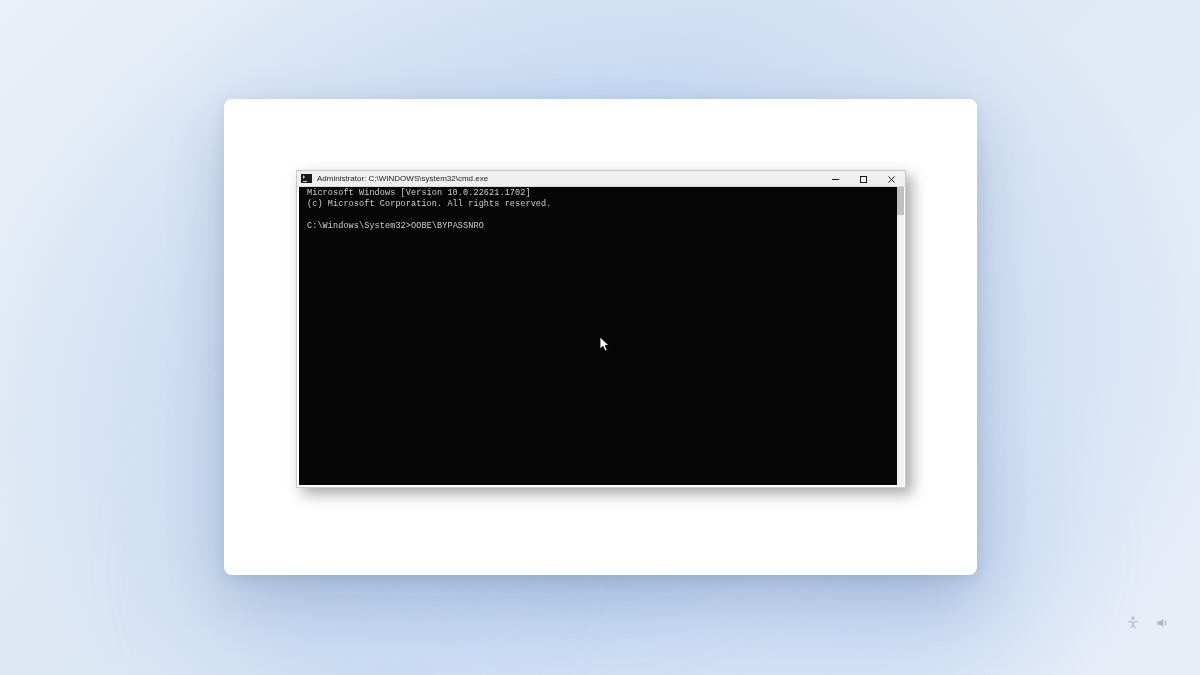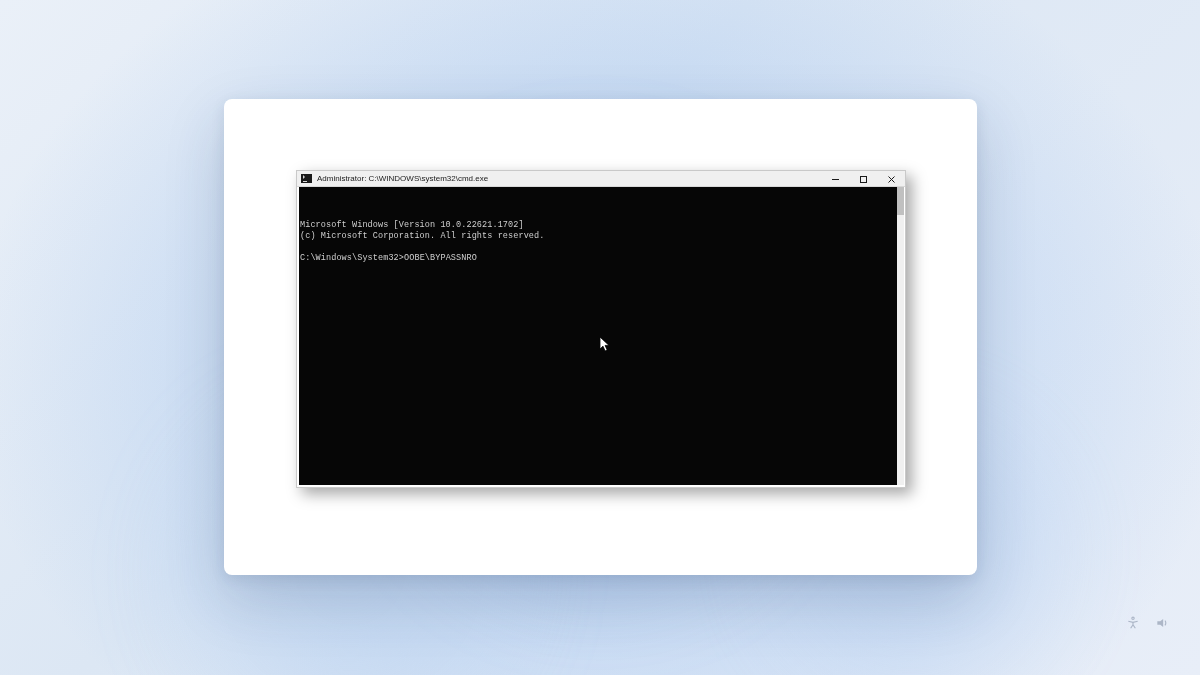--- a/index.html
+++ b/index.html
@@ -131,23 +131,22 @@
       height:28px;
       background:#c0c0c0;
     }
 
     .term-text {
       font-family: Consolas, "Courier New", monospace;
       font-size: 8.5px;
       line-height: 11px;
       color: #cfcfcf;
       white-space: pre;
-      padding: 1px 0 0 1px;
+      padding: 1px 0 0 8px;
       letter-spacing: 0.1px;
-      margin-top: 32px;
     }
     .term-text .prompt   { color: #cfcfcf; }
     .term-text .command  { color: #cfcfcf; }
 
     .cursor-pointer {
       position: absolute;
       pointer-events: none;
     }
 
     .tray {

